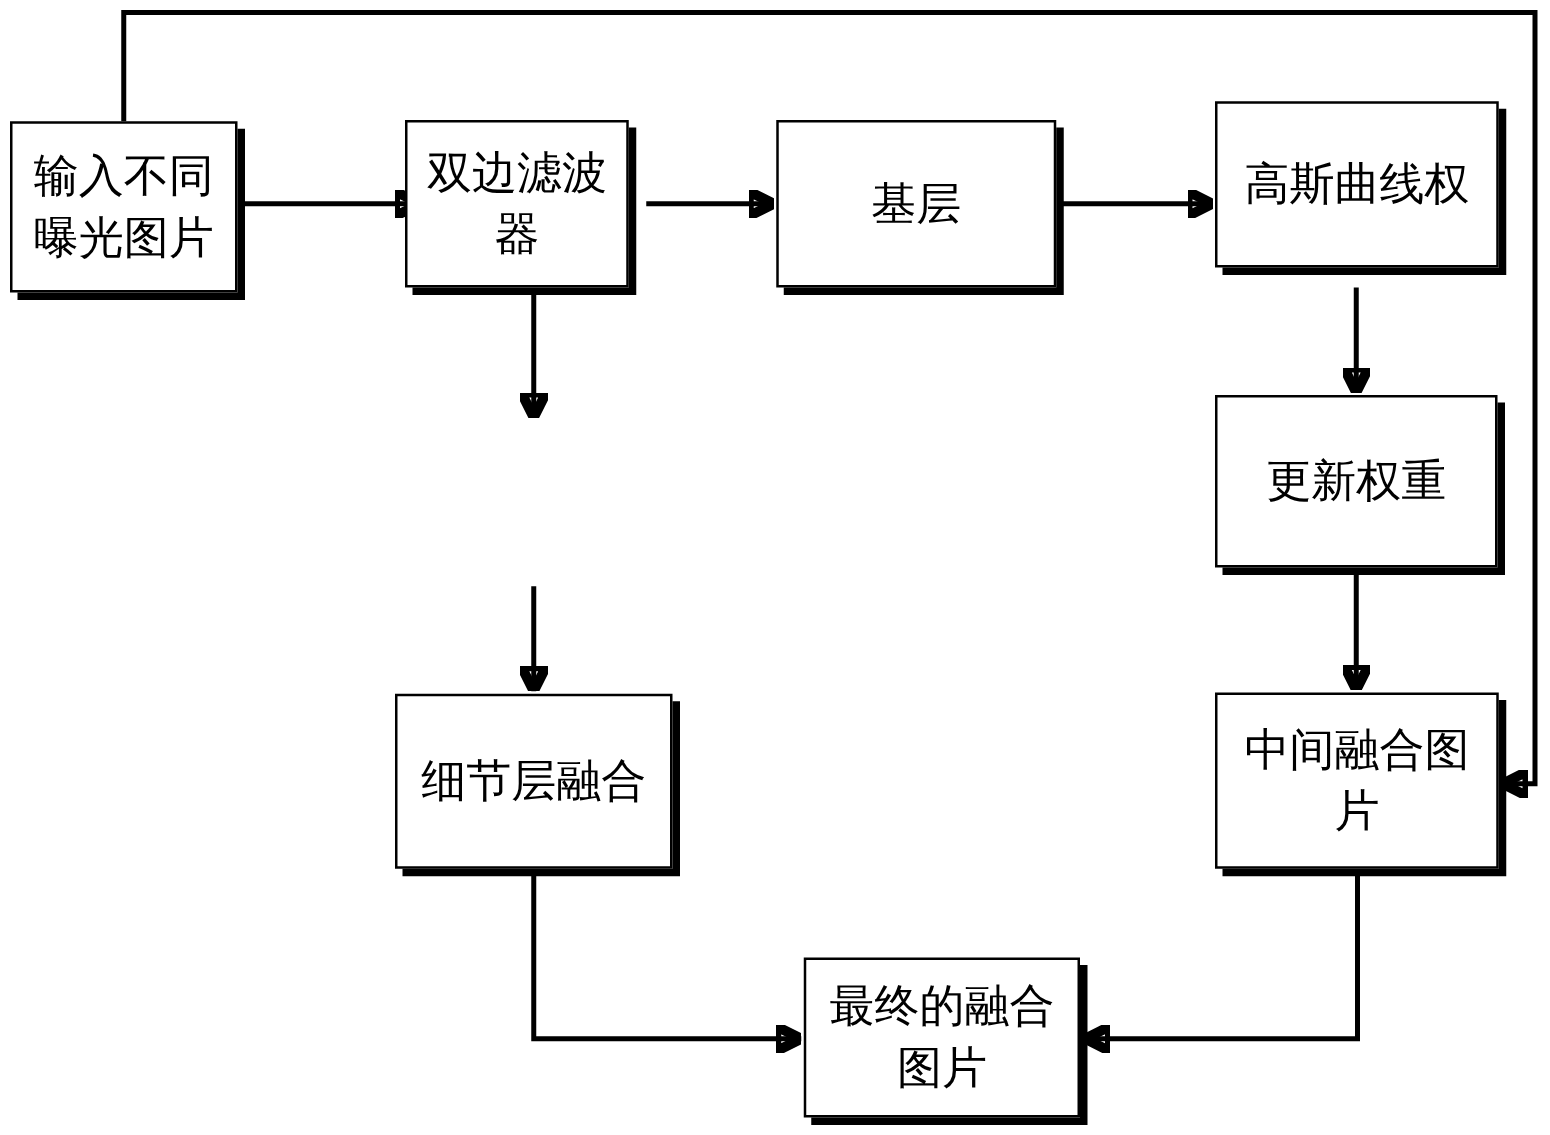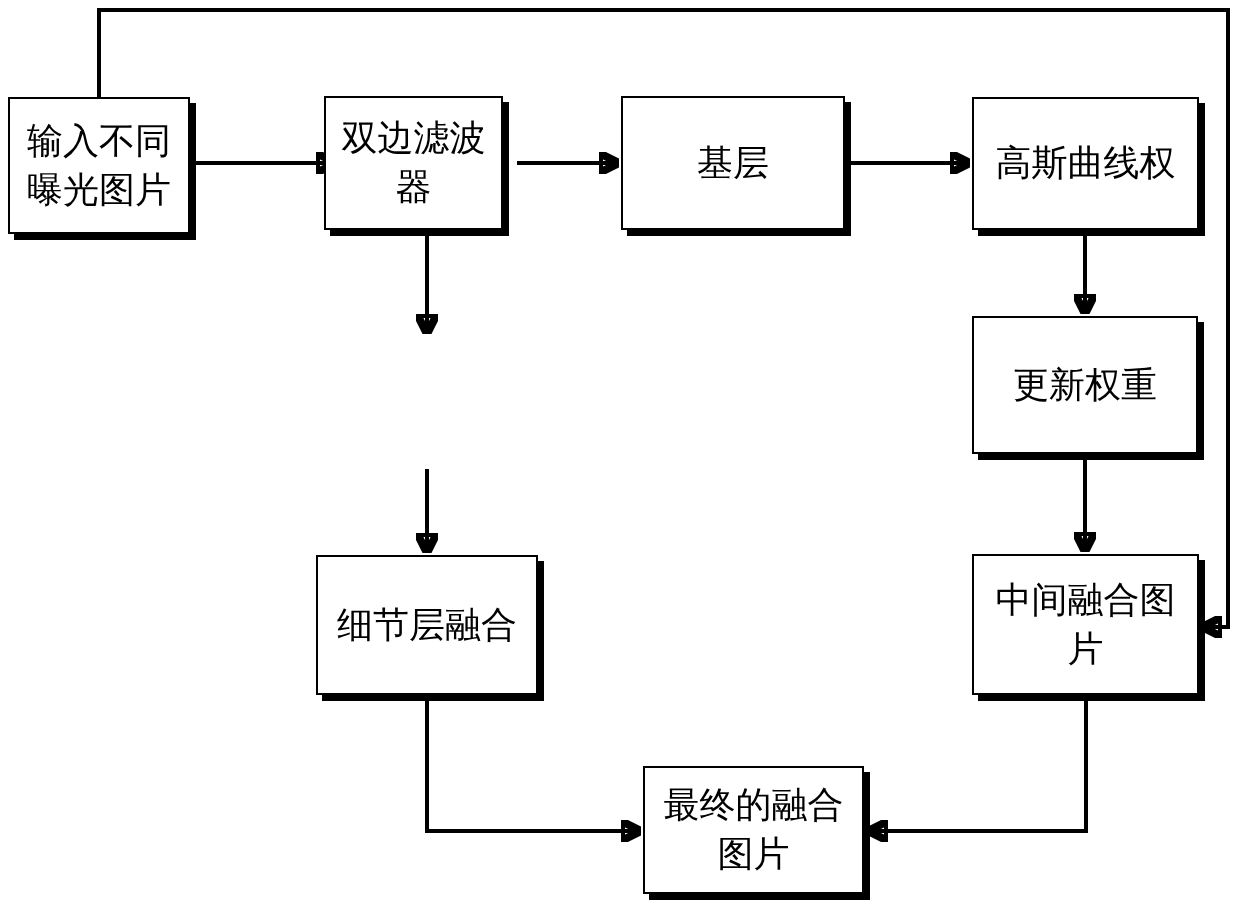--- a/index.html
+++ b/index.html
@@ -41,21 +41,21 @@
     text-align: center;
     font-size: 36px;
     line-height: 49px;
     color: #000000;
     z-index: 2;
   }
   
   .n-input          { left: 8px;   top: 97px;  width: 182px; height: 137px; }
   .n-bilateral      { left: 324px; top: 96px;  width: 179px; height: 134px; }
   .n-base           { left: 621px; top: 96px;  width: 224px; height: 134px; }
-  .n-gaussian       { left: 972px; top: 97px;  width: 227px; height: 133px; gap: 17px; }
+  .n-gaussian       { left: 972px; top: 81px;  width: 227px; height: 133px; gap: 17px; }
   .n-saturation     { left: 972px; top: 316px; width: 226px; height: 138px; }
   .n-intermediate   { left: 972px; top: 554px; width: 227px; height: 141px; }
   .n-detail         { left: 316px; top: 336px; width: 223px; height: 133px; }
   .n-detail-fusion  { left: 316px; top: 555px; width: 222px; height: 140px; align-items: center; }
   .n-final          { left: 643px; top: 766px; width: 221px; height: 128px; }
 </style>
 </head>
 <body>
 
 <div id="canvas">

